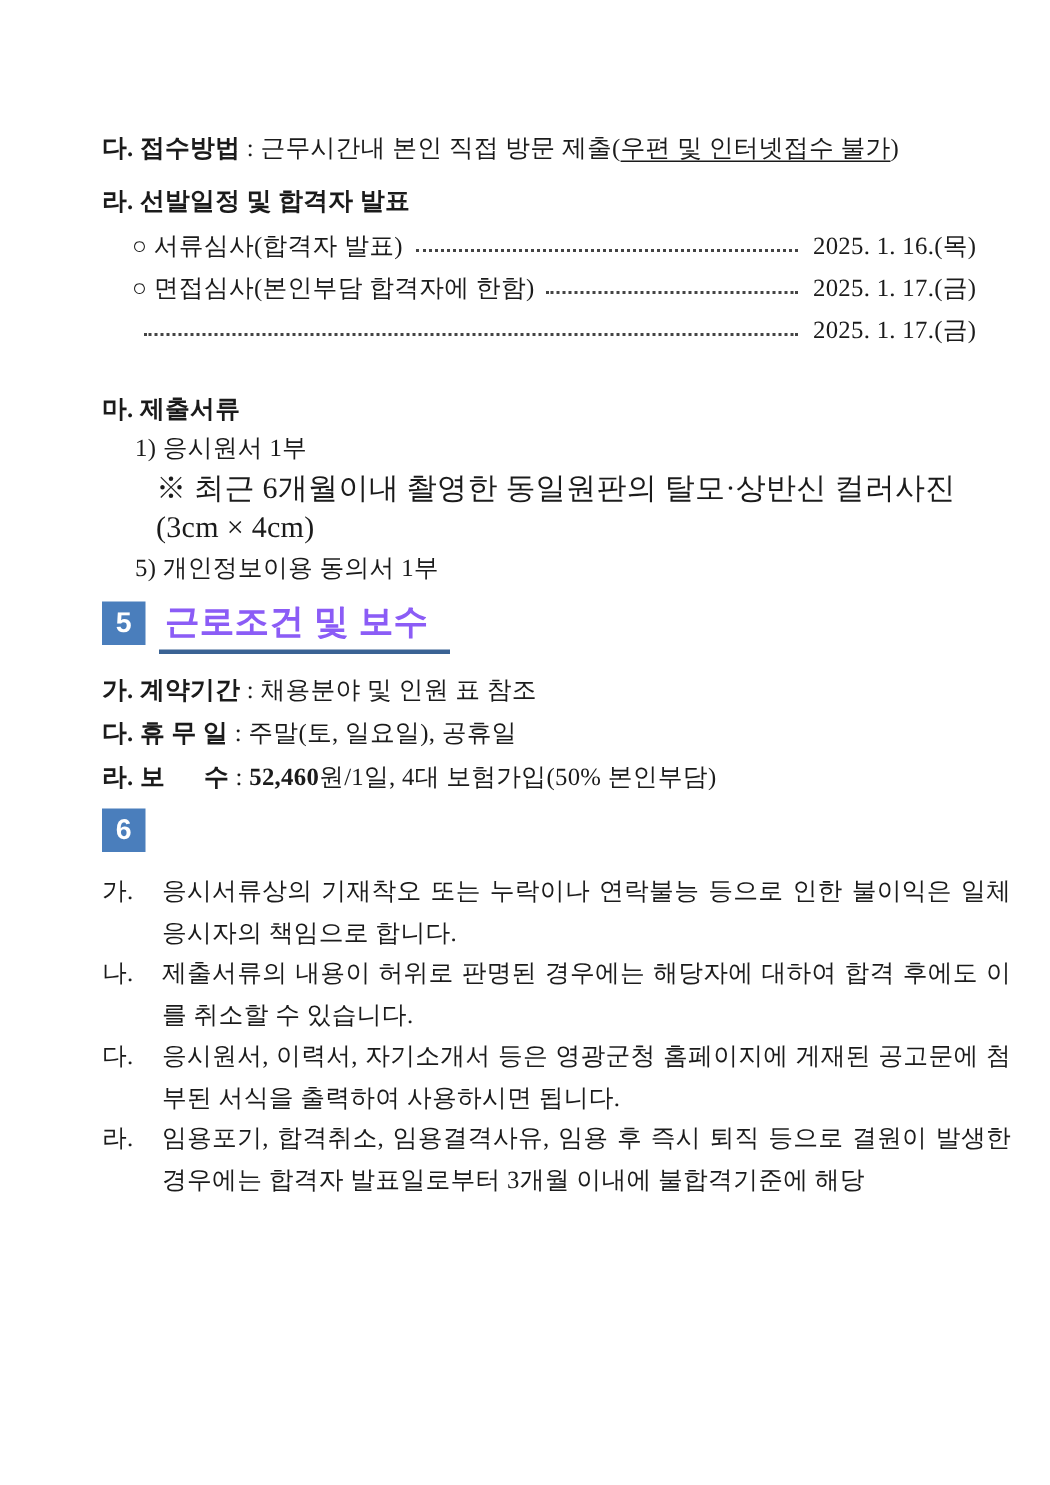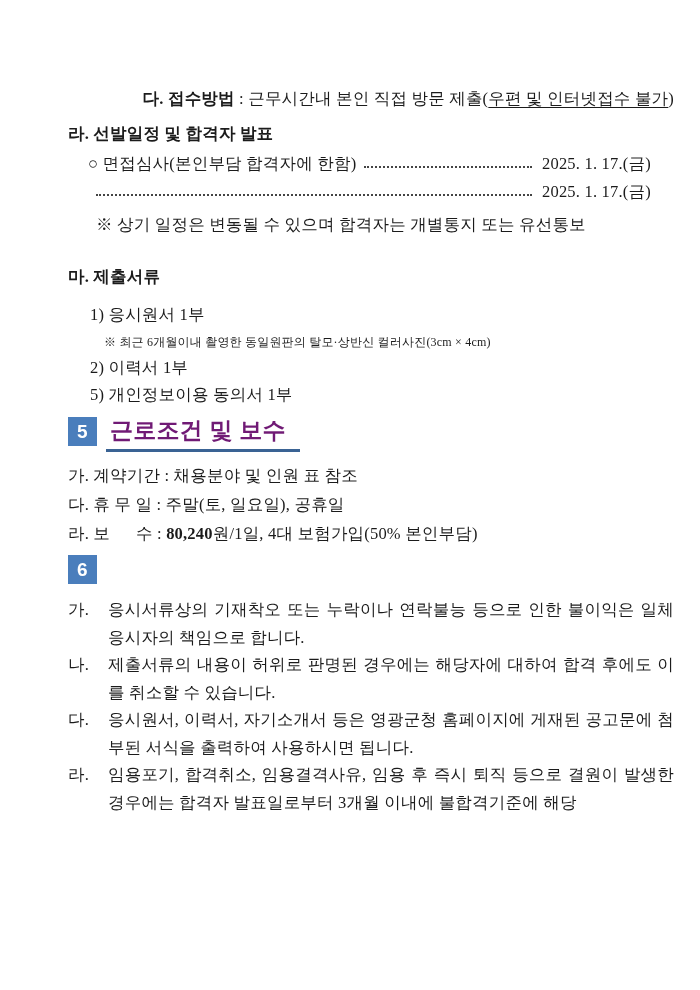--- a/index.html
+++ b/index.html
@@ -5,86 +5,89 @@
   html,body{margin:0;padding:0;background:#ffffff;}
   .page{
     width:700px;height:990px;box-sizing:border-box;background:#ffffff;
     font-family:"Liberation Serif","DejaVu Serif",serif;
     color:#1b1b1b;font-size:16.5px;line-height:27px;letter-spacing:0.2px;
     padding:85px 26px 0 68px;position:relative;overflow:hidden;
   }
   .b{font-weight:bold;}
   .pre{white-space:pre-wrap;}
   .u{text-decoration:underline;text-underline-offset:3px;text-decoration-thickness:1px;}
-  .method{margin:0 0 8px 0;text-align:right;}
+  .method{margin:0 0 8px 0;}
   .sched-title{margin:0 0 3px 0;}
   .sched-row{display:flex;align-items:baseline;line-height:28px;padding-left:20px;}
   .sched-text{white-space:nowrap;}
   .leader{flex:1;align-self:center;height:0;border-bottom:2px dotted #444;margin:6px 10px 0 8px;}
   .sched-date{width:132px;white-space:nowrap;}
   .sched-note{margin-top:5px;padding-left:28px;}
-  .docs-title{margin-top:25px;margin-bottom:12px;}
+  .docs-title{margin-top:25px;margin-bottom:0;}
   .doc-item{line-height:26.5px;padding-left:22px;}
-  .doc-subnote{line-height:26.5px;padding-left:36px;font-size:12px;}
+  .doc-subnote{line-height:26.5px;padding-left:36px;font-size:20px;}
   .section-header{display:flex;align-items:flex-start;gap:9px;margin-top:9px;}
   .section-header.s6{margin-top:7px;}
   .section-num{
     width:29px;height:29px;background:#4a7ebc;color:#ffffff;flex-shrink:0;
     font-family:"Liberation Sans","DejaVu Sans",sans-serif;font-weight:bold;font-size:19px;
     display:flex;align-items:center;justify-content:center;line-height:1;
   }
   .section-title{
     font-family:"Liberation Sans","DejaVu Sans",sans-serif;font-weight:bold;
-    font-size:23px;color:#701a75;line-height:1.15;
+    font-size:23px;color:#8b5cf6;line-height:1.15;
     border-bottom:3px solid #3a6394;padding:0 14px 6px 4px;
   }
   .cond-rows{margin-top:9px;}
   .cond-row{line-height:29px;}
-  .cond-label{font-weight:normal;white-space:pre-wrap;}
+  .cond-label{font-weight:bold;white-space:pre-wrap;}
   .notes{margin-top:12px;}
   .note-item{display:flex;line-height:27.5px;}
   .note-label{width:30px;flex-shrink:0;}
   .note-text{flex:1;text-align:justify;margin-left:10px;}
 </style>
 </head>
 <body>
 
 <div class="page">
 
   <p class="method"><span class="b">다. 접수방법</span><span class="pre"> : </span><span>근무시간내 본인 직접 방문 제출(</span><span class="u">우편 및 인터넷접수 불가</span><span>)</span></p>
 
   <p class="sched-title b">라. 선발일정 및 합격자 발표</p>
 
   <div class="sched-row">
+    <span class="sched-text"><span>○</span> <span>서류심사(합격자 발표)</span></span>
+    <span class="leader"></span>
+    <span class="sched-date">2025. 1. 16.(목)</span>
+  </div>
+  <div class="sched-row">
     <span class="sched-text"><span>○</span> <span>면접심사(본인부담 합격자에 한함)</span></span>
     <span class="leader"></span>
     <span class="sched-date">2025. 1. 17.(금)</span>
   </div>
   <div class="sched-row">
     <span class="leader"></span>
     <span class="sched-date">2025. 1. 17.(금)</span>
   </div>
 
-  <p class="sched-note">※ 상기 일정은 변동될 수 있으며 합격자는 개별통지 또는 유선통보</p>
 
   <p class="docs-title b">마. 제출서류</p>
   <div class="doc-item">1) 응시원서 1부</div>
   <div class="doc-subnote">※ 최근 6개월이내 촬영한 동일원판의 탈모·상반신 컬러사진(3cm × 4cm)</div>
-  <div class="doc-item">2) 이력서 1부</div>
   <div class="doc-item">5) 개인정보이용 동의서 1부</div>
 
   <div class="section-header s5">
     <span class="section-num">5</span>
     <span class="section-title">근로조건 및 보수</span>
   </div>
 
   <div class="cond-rows">
     <div class="cond-row"><span class="cond-label">가. 계약기간</span><span class="pre"> : </span><span>채용분야 및 인원 표 참조</span></div>
     <div class="cond-row"><span class="cond-label">다. 휴 무 일</span><span class="pre"> : </span><span>주말(토, 일요일), 공휴일</span></div>
-    <div class="cond-row"><span class="cond-label">라. 보      수</span><span class="pre"> : </span><span class="b">80,240</span><span>원/1일, 4대 보험가입(50% 본인부담)</span></div>
+    <div class="cond-row"><span class="cond-label">라. 보      수</span><span class="pre"> : </span><span class="b">52,460</span><span>원/1일, 4대 보험가입(50% 본인부담)</span></div>
   </div>
 
   <div class="section-header s6">
     <span class="section-num">6</span>
   </div>
 
   <div class="notes">
     <div class="note-item">
       <span class="note-label">가.</span>
       <div class="note-text">응시서류상의 기재착오 또는 누락이나 연락불능 등으로 인한 불이익은 일체 응시자의 책임으로 합니다.</div>

